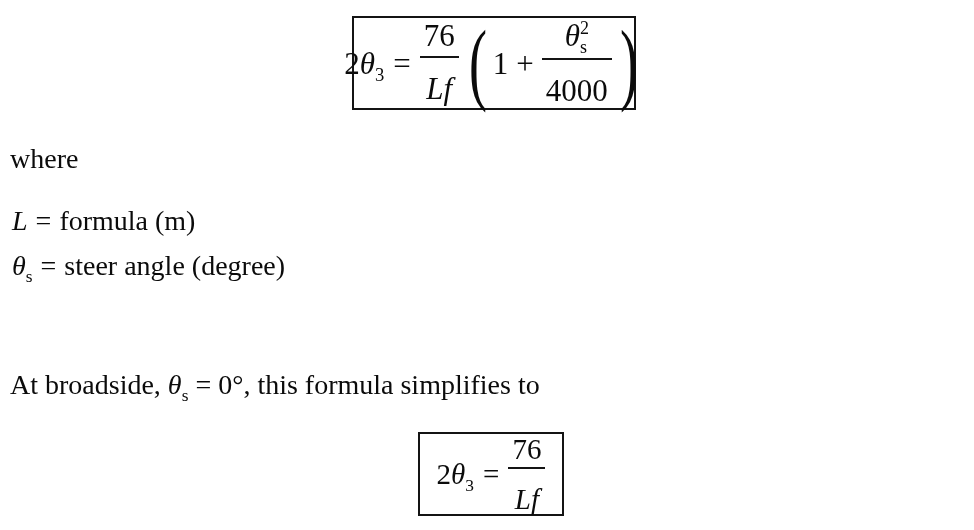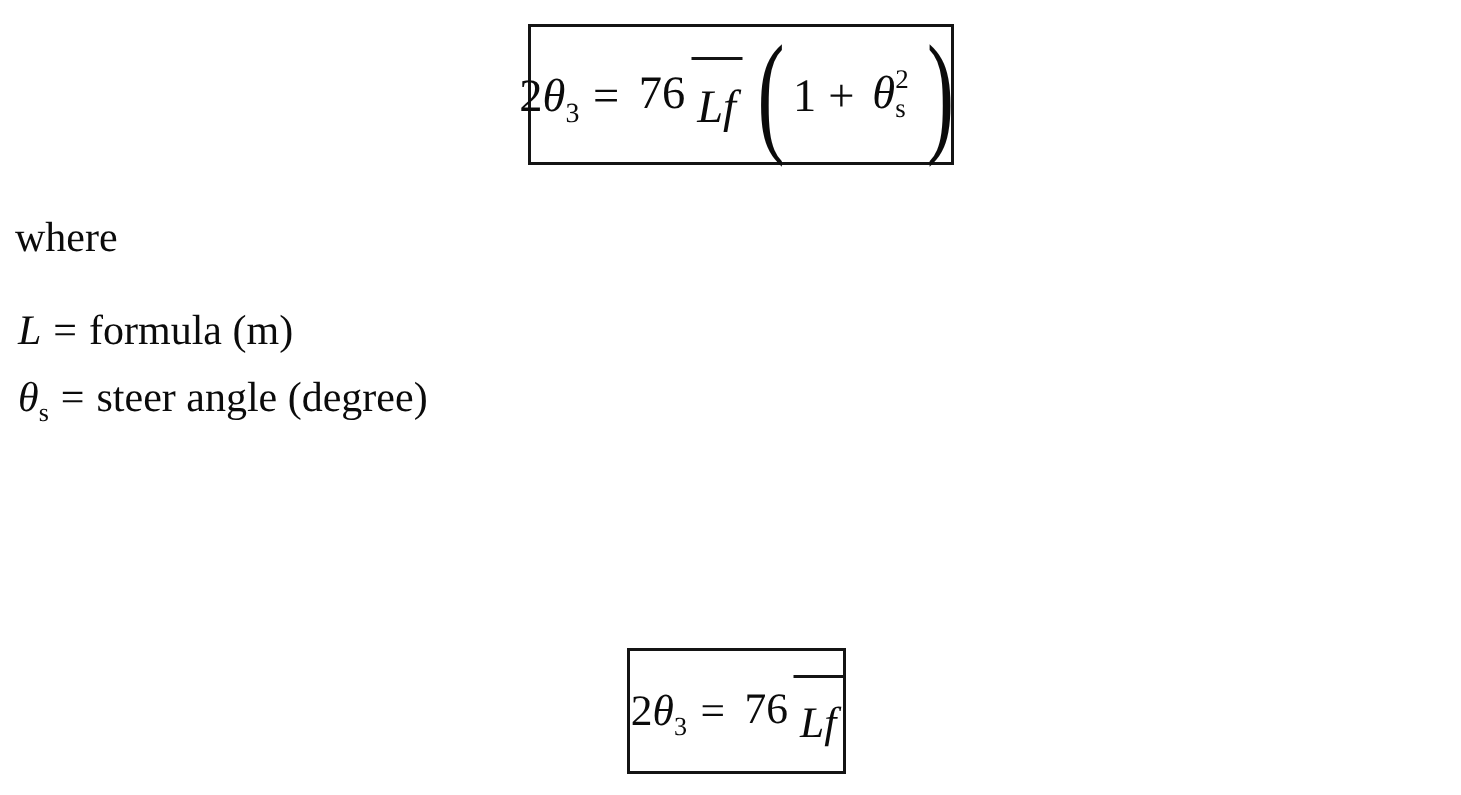--- a/index.html
+++ b/index.html
@@ -57,22 +57,21 @@
   }
   .eq-sign {
     margin: 0 9px;
   }
   .plus-sign {
     margin: 0 8px;
   }
 
   .frac {
     display: inline-flex;
-    flex-direction: row;
-    align-items: center;
+    flex-direction: column;
     text-align: center;
     line-height: 1.12;
   }
   .frac .num {
     padding: 0 4px 2px 4px;
   }
   .frac .den {
     border-top: 2px solid #141414;
     padding: 14px 4px 0 4px;
   }
@@ -141,32 +140,34 @@
       <span class="frac">
         <span class="num">
           <span class="theta-group">
               <span class="mi">θ</span>
               <span class="supsub">
                 <span>2</span>
                 <span>s</span>
               </span>
             </span>
         </span>
+        <span class="den">4000</span>
       </span>
       <span class="bigparen close">)</span>
     </div>
   </div>
 
   <div class="body-text where-label">where</div>
 
   <div class="body-text definitions">
     <div class="def-line"><span class="mi">L</span><sub></sub><span class="eq-mid">=</span><span>formula (m)</span></div>
     <div class="def-line"><span class="mi">θ</span><sub>s</sub><span class="eq-mid">=</span><span>steer angle (degree)</span></div>
   </div>
 
+  <div class="body-text sentence"><span>At broadside, </span><span class="mi">θ</span><sub>s</sub><span> = 0°, this formula simplifies to</span></div>
 
   <div class="eq-box eq-box-2">
     <div class="math-row" style="font-size:29px;">
       <span><span>2</span><span class="mi">θ</span><span class="msub">3</span></span>
       <span class="eq-sign">=</span>
       <span class="frac">
         <span class="num">76</span>
         <span class="den mi">Lf</span>
       </span>
     </div>

